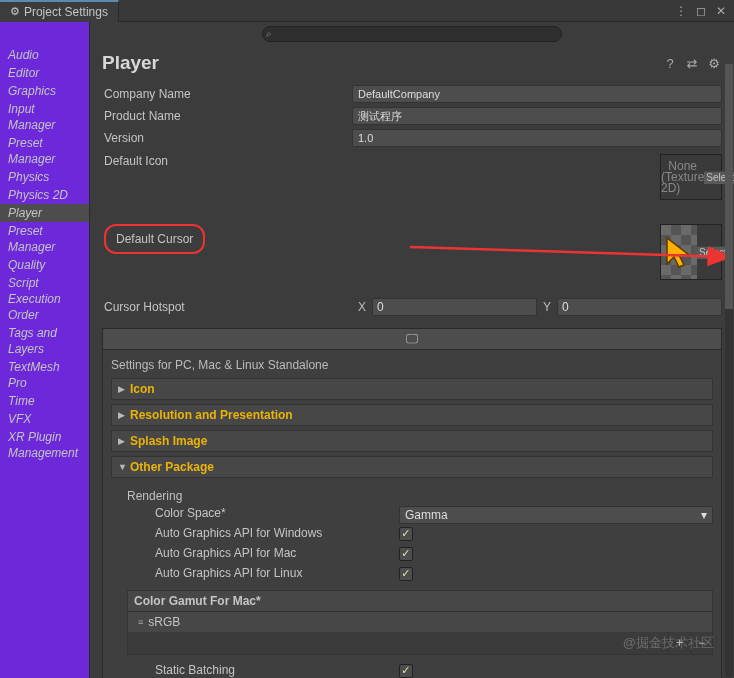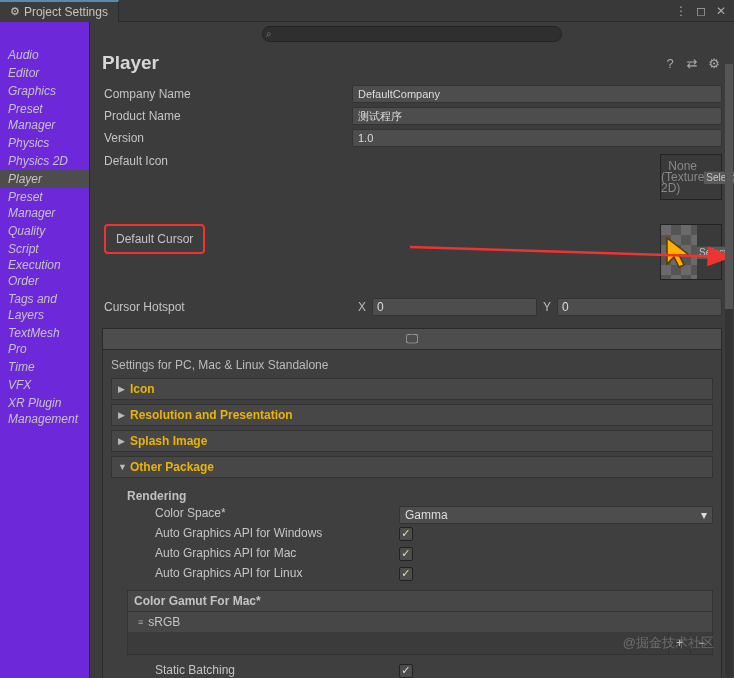--- a/index.html
+++ b/index.html
@@ -37,38 +37,38 @@
 .tex-box { width: 62px; background: #3a3a3a; border: 1px solid #222; display: flex; flex-direction: row; align-items: center; margin-left: auto; }
 .tex-preview { width: 60px; height: 44px; display: flex; flex-direction: column; justify-content: center; align-items: center; font-size: 10px; color: #888; line-height: 11px; }
 .tex-preview.checker { background-image:
   linear-gradient(45deg,#555 25%,transparent 25%),
   linear-gradient(-45deg,#555 25%,transparent 25%),
   linear-gradient(45deg,transparent 75%,#555 75%),
   linear-gradient(-45deg,transparent 75%,#555 75%);
   background-size:20px 20px; background-position:0 0,0 10px,10px -10px,-10px 0; background-color:#6a6a6a; height: 54px; }
 .tex-select { width: 100%; background: #5a5a5a; border-top: 1px solid #444; font-size: 10px; text-align: right; padding: 0 2px; cursor: pointer; line-height: 12px; }
 
-.cursor-label-box { border: 2px solid #e33; border-radius: 4px; padding: 6px 10px; display: inline-block; }
+.cursor-label-box { border: 2px solid #e33; border-radius: 12px; padding: 6px 10px; display: inline-block; }
 
 .hotspot-row { display: flex; align-items: center; margin-top: 10px; gap: 6px; }
 .hotspot-row .xy-label { color: #bbb; }
 .hotspot-row .num { flex: 1; height: 18px; background: #4d4d4d; border: 1px solid #333; border-radius: 2px; color: #ddd; padding: 0 4px; }
 
 .tabbar { height: 22px; background: #4d4d4d; border: 1px solid #2a2a2a; display: flex; align-items: center; justify-content: center; margin-top: 12px; }
 .platform-icon { color: #bbb; font-size: 13px; }
 
 .box { border: 1px solid #2a2a2a; border-top: none; background: #3f3f3f; padding: 6px 8px 12px 8px; }
 .settings-title { padding: 2px 0 6px 0; color: #bbb; }
 
 .foldout { background: #474747; border: 1px solid #333; margin-bottom: 4px; display: flex; align-items: center; height: 22px; padding-left: 6px; cursor: pointer; }
 .foldout .arrow { width: 10px; display: inline-block; color: #bbb; font-size: 9px; }
 .foldout .ftitle { font-weight: bold; color: #eab308; margin-left: 2px; }
 
 .inner { padding: 4px 0 0 16px; }
-.subheading { font-weight: bold; color: #c0c0c0; margin: 3px 0; }
+.subheading { font-weight: normal; color: #c0c0c0; margin: 3px 0; }
 
 .prop-row { display: flex; align-items: flex-start; min-height: 20px; margin-left: 28px; }
 .prop-row .plabel { width: 244px; }
 .prop-row .pctl { flex: 1; }
 .select { width: 100%; height: 18px; background: #4d4d4d; border: 1px solid #333; border-radius: 2px; color: #ddd; padding: 0 5px; display: flex; align-items: center; justify-content: space-between; cursor: pointer; }
 .checkbox { width: 14px; height: 14px; background: #4d4d4d; border: 1px solid #222; border-radius: 2px; display: inline-flex; align-items: center; justify-content: center; cursor: pointer; color: #d7e9a8; font-size: 11px; }
 
 .subbox { background: #474747; border: 1px solid #333; margin-top: 4px; }
 .subbox-head { padding: 3px 6px; border-bottom: 1px solid #333; font-weight: bold; }
 .subbox-item { padding: 3px 10px; display: flex; align-items: center; gap: 6px; }
@@ -94,20 +94,21 @@
     <span class="titlebar-icon">◻</span>
     <span class="titlebar-icon">✕</span>
   </div>
 </div>
 
 <div class="content">
   <div class="sidebar" id="sidebar">
       <div class="sidebar-item">Audio</div>
       <div class="sidebar-item">Editor</div>
       <div class="sidebar-item">Graphics</div>
+      <div class="sidebar-item">Input Manager</div>
       <div class="sidebar-item">Preset Manager</div>
       <div class="sidebar-item">Physics</div>
       <div class="sidebar-item">Physics 2D</div>
       <div class="sidebar-item selected">Player</div>
       <div class="sidebar-item">Preset Manager</div>
       <div class="sidebar-item">Quality</div>
       <div class="sidebar-item">Script Execution Order</div>
       <div class="sidebar-item">Tags and Layers</div>
       <div class="sidebar-item">TextMesh Pro</div>
       <div class="sidebar-item">Time</div>

